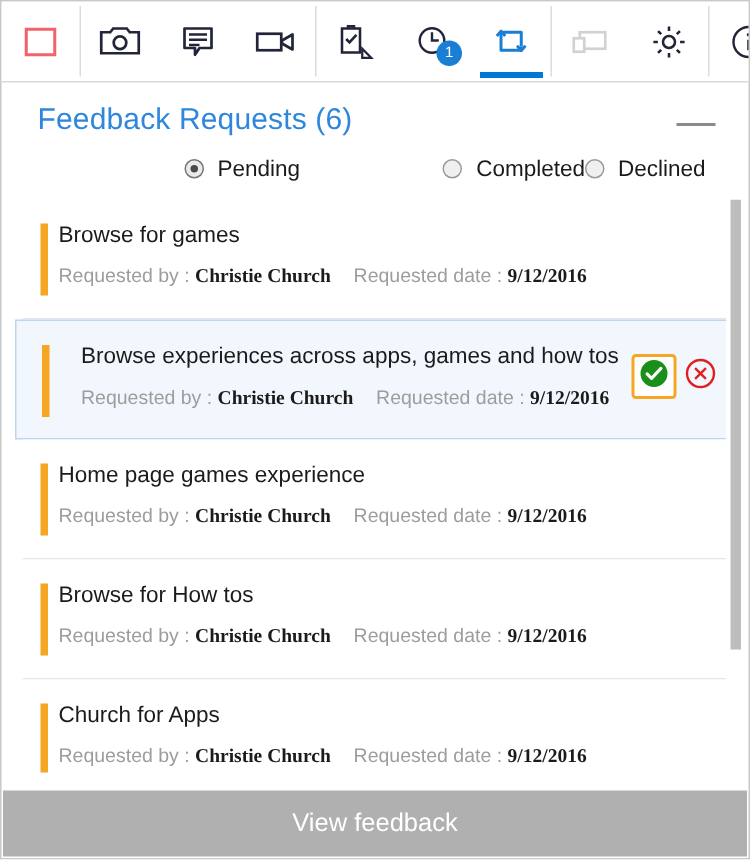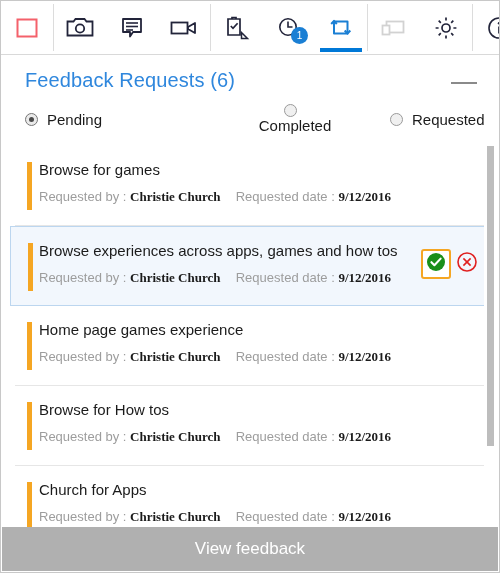--- a/index.html
+++ b/index.html
@@ -104,23 +104,24 @@
   
   .radio-row {
     display: flex;
     align-items: center;
     padding: 12px 0 12px 24px;
   }
   .radio-item {
     display: flex;
     align-items: center;
     cursor: pointer;
+    justify-content: flex-end;
   }
   .radio-item.r0 { width: 175px; }
-  .radio-item.r1 { width: 190px; flex-direction: column; }
+  .radio-item.r1 { width: 190px; }
   .radio-dot {
     width: 13px;
     height: 13px;
     border-radius: 50%;
     box-sizing: border-box;
     border: 1px solid #9a9a9a;
     background: #f0f0f0;
     margin-right: 9px;
     position: relative;
     flex: 0 0 13px;
@@ -165,21 +166,21 @@
     margin: 0 14px 0 14px;
     border-bottom: 1px solid #e6e6e6;
     background: #ffffff;
     cursor: pointer;
   }
   .row:last-child { border-bottom: none; }
   .row.selected {
     background: #f2f7fd;
     border: 1px solid #bcd6ef;
     margin: 0 9px 0 9px;
-    padding-left: 28px;
+    padding-left: 43px;
   }
   .row-bar {
     position: absolute;
     left: 12px;
     top: 16px;
     width: 5px;
     height: 48px;
     background: #f5a623;
   }
   .row.selected .row-bar { left: 17px; }
@@ -402,21 +403,21 @@
     <div class="radio-item r0 checked">
       <span class="radio-dot"></span>
       <span class="radio-label">Pending</span>
     </div>
     <div class="radio-item r1">
       <span class="radio-dot"></span>
       <span class="radio-label">Completed</span>
     </div>
     <div class="radio-item">
       <span class="radio-dot"></span>
-      <span class="radio-label">Requested</span>
+      <span class="radio-label">Declined</span>
     </div>
   </div>
 
   <div class="list-wrap">
     <div class="list">
 
       <div class="row">
         <span class="row-bar"></span>
         <div class="row-title">Browse for games</div>
         <div class="row-meta">

